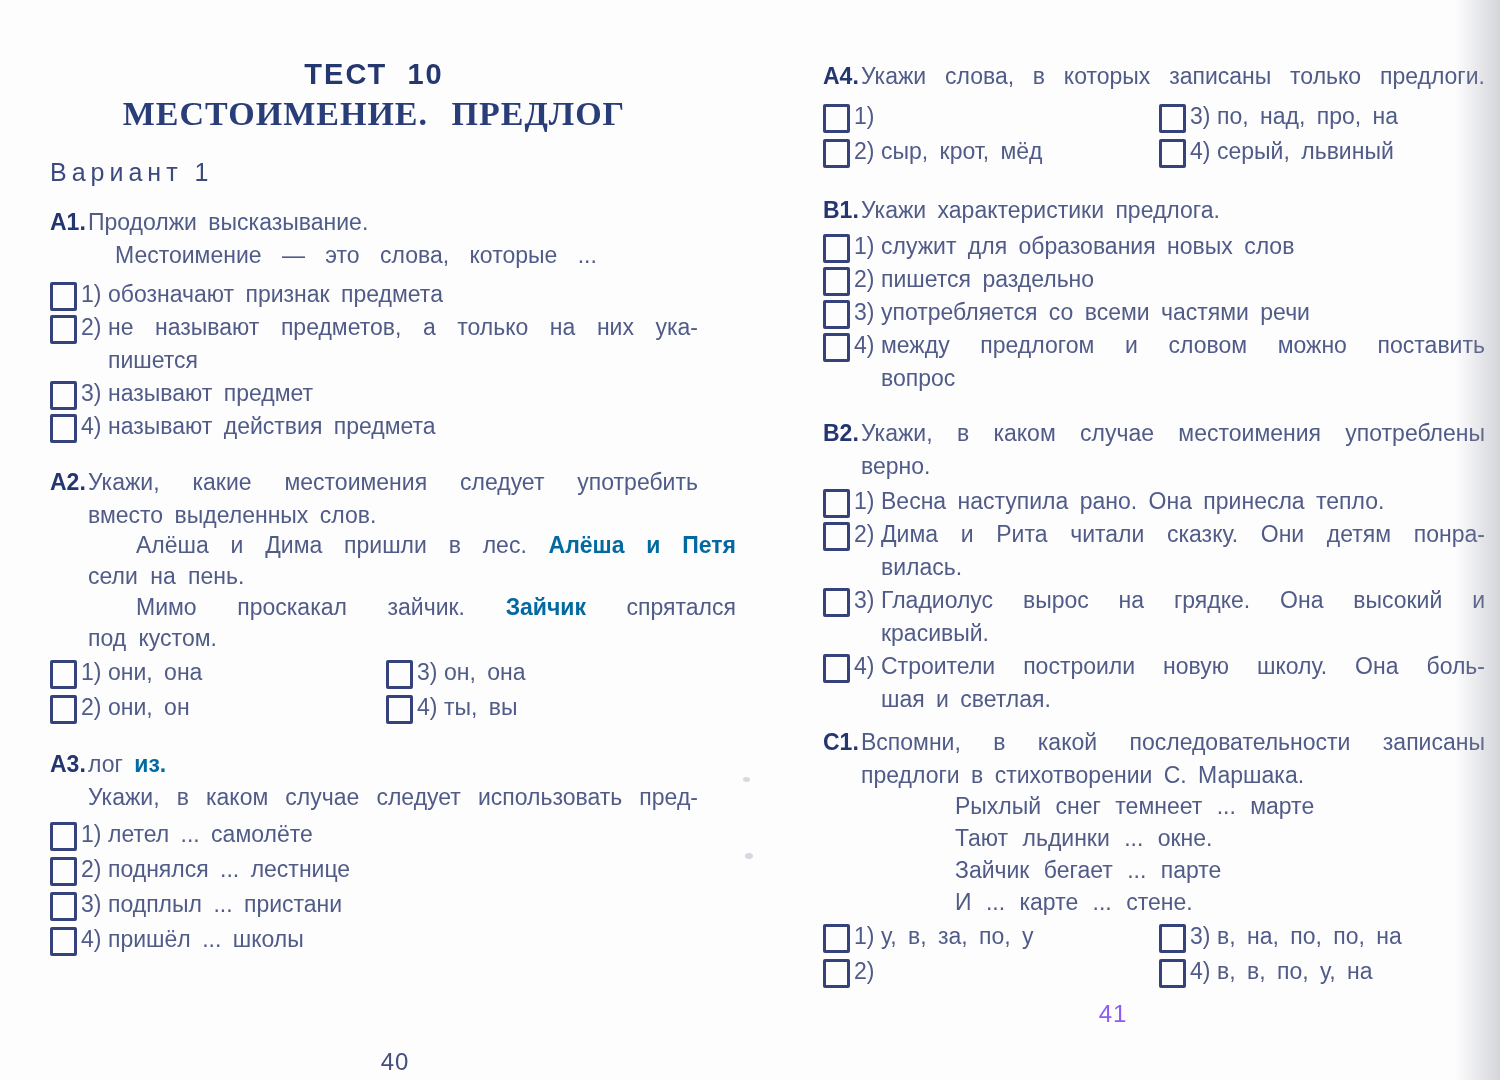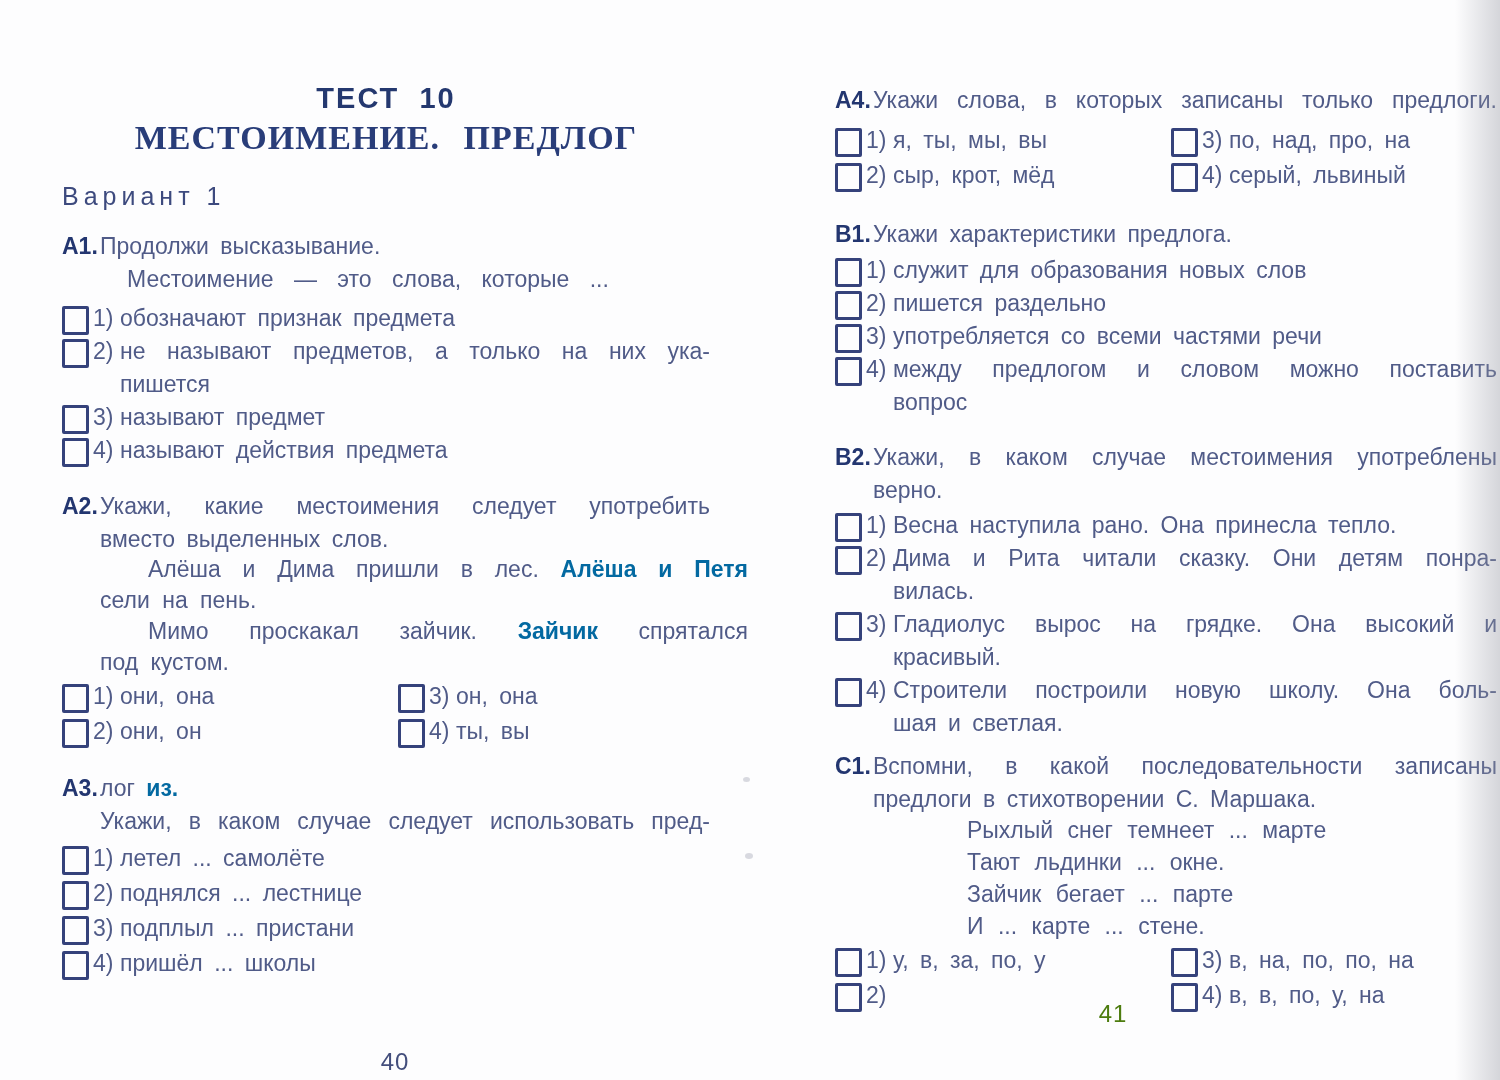--- a/index.html
+++ b/index.html
@@ -6,21 +6,21 @@
   body {
     width:1500px; height:1080px; position:relative; overflow:hidden;
     background:#fdfdfe;
     font-family:"Liberation Sans", sans-serif;
     color:#505b88;
     font-size:23px;
   }
   .col { position:absolute; top:0; height:1080px; }
   .col-left  { left:50px;  width:648px; }
   .col-right { left:823px; width:662px; }
-  .block { position:absolute; left:12px; width:100%;margin-top:24px; }
+  .block { position:absolute; left:0; width:100%; }
 
   .test-title {
     text-align:center; font-size:29px; font-weight:bold;
     color:#24386f; letter-spacing:2px; word-spacing:10px;
   }
   .test-subtitle {
     text-align:center; font-family:"Liberation Serif", serif;
     font-size:34px; font-weight:bold; color:#293d79;
     letter-spacing:1px; word-spacing:14px;
   }
@@ -48,21 +48,21 @@
   }
   .opt .num { position:absolute; left:31px; top:0; }
   .rowgap .opt { margin-bottom:2px; line-height:33px; }
 
   .grid { display:flex; }
   .gc1 { width:336px; flex:none; }
   .gc2 { flex:1; }
 
   .pageno { position:absolute; font-size:24px; color:#434e7c; letter-spacing:1px; }
   .pn-left  { left:255px; top:1048px; width:180px; text-align:center; }
-  .pn-right { left:200px; top:1000px; width:180px; text-align:center; color:#4d7c0f; }
+  .pn-right { left:200px; top:1000px; width:180px; text-align:center; color:#8b5cf6; }
 
   .edge-shadow {
     position:absolute; right:0; top:0; width:45px; height:1080px;
     background:linear-gradient(to right, rgba(152,154,164,0), rgba(152,154,164,0.40));
     pointer-events:none;
   }
   .speck { position:absolute; background:#b9bcc6; border-radius:50%; opacity:.55; }
   .speck1 { left:743px; top:777px; width:7px; height:5px; }
   .speck2 { left:745px; top:853px; width:8px; height:6px; }
 </style>
@@ -208,21 +208,20 @@
       <div class="qline just" data-name="question-text">Укажи слова, в которых записаны только предлоги.</div>
     </div>
   </div>
 
   <div class="block rowgap" style="top:100px" data-name="a4-options">
     <div class="grid">
       <div class="gc1">
         <div class="opt" data-name="answer-option">
           <span class="box" data-name="answer-checkbox"></span>
           <span class="num" data-name="option-number">1)</span>
-          <div data-name="option-text">я, ты, мы, вы</div>
         </div>
       </div>
       <div class="gc2">
         <div class="opt" data-name="answer-option">
           <span class="box" data-name="answer-checkbox"></span>
           <span class="num" data-name="option-number">3)</span>
           <div data-name="option-text">по, над, про, на</div>
         </div>
       </div>
     </div>

